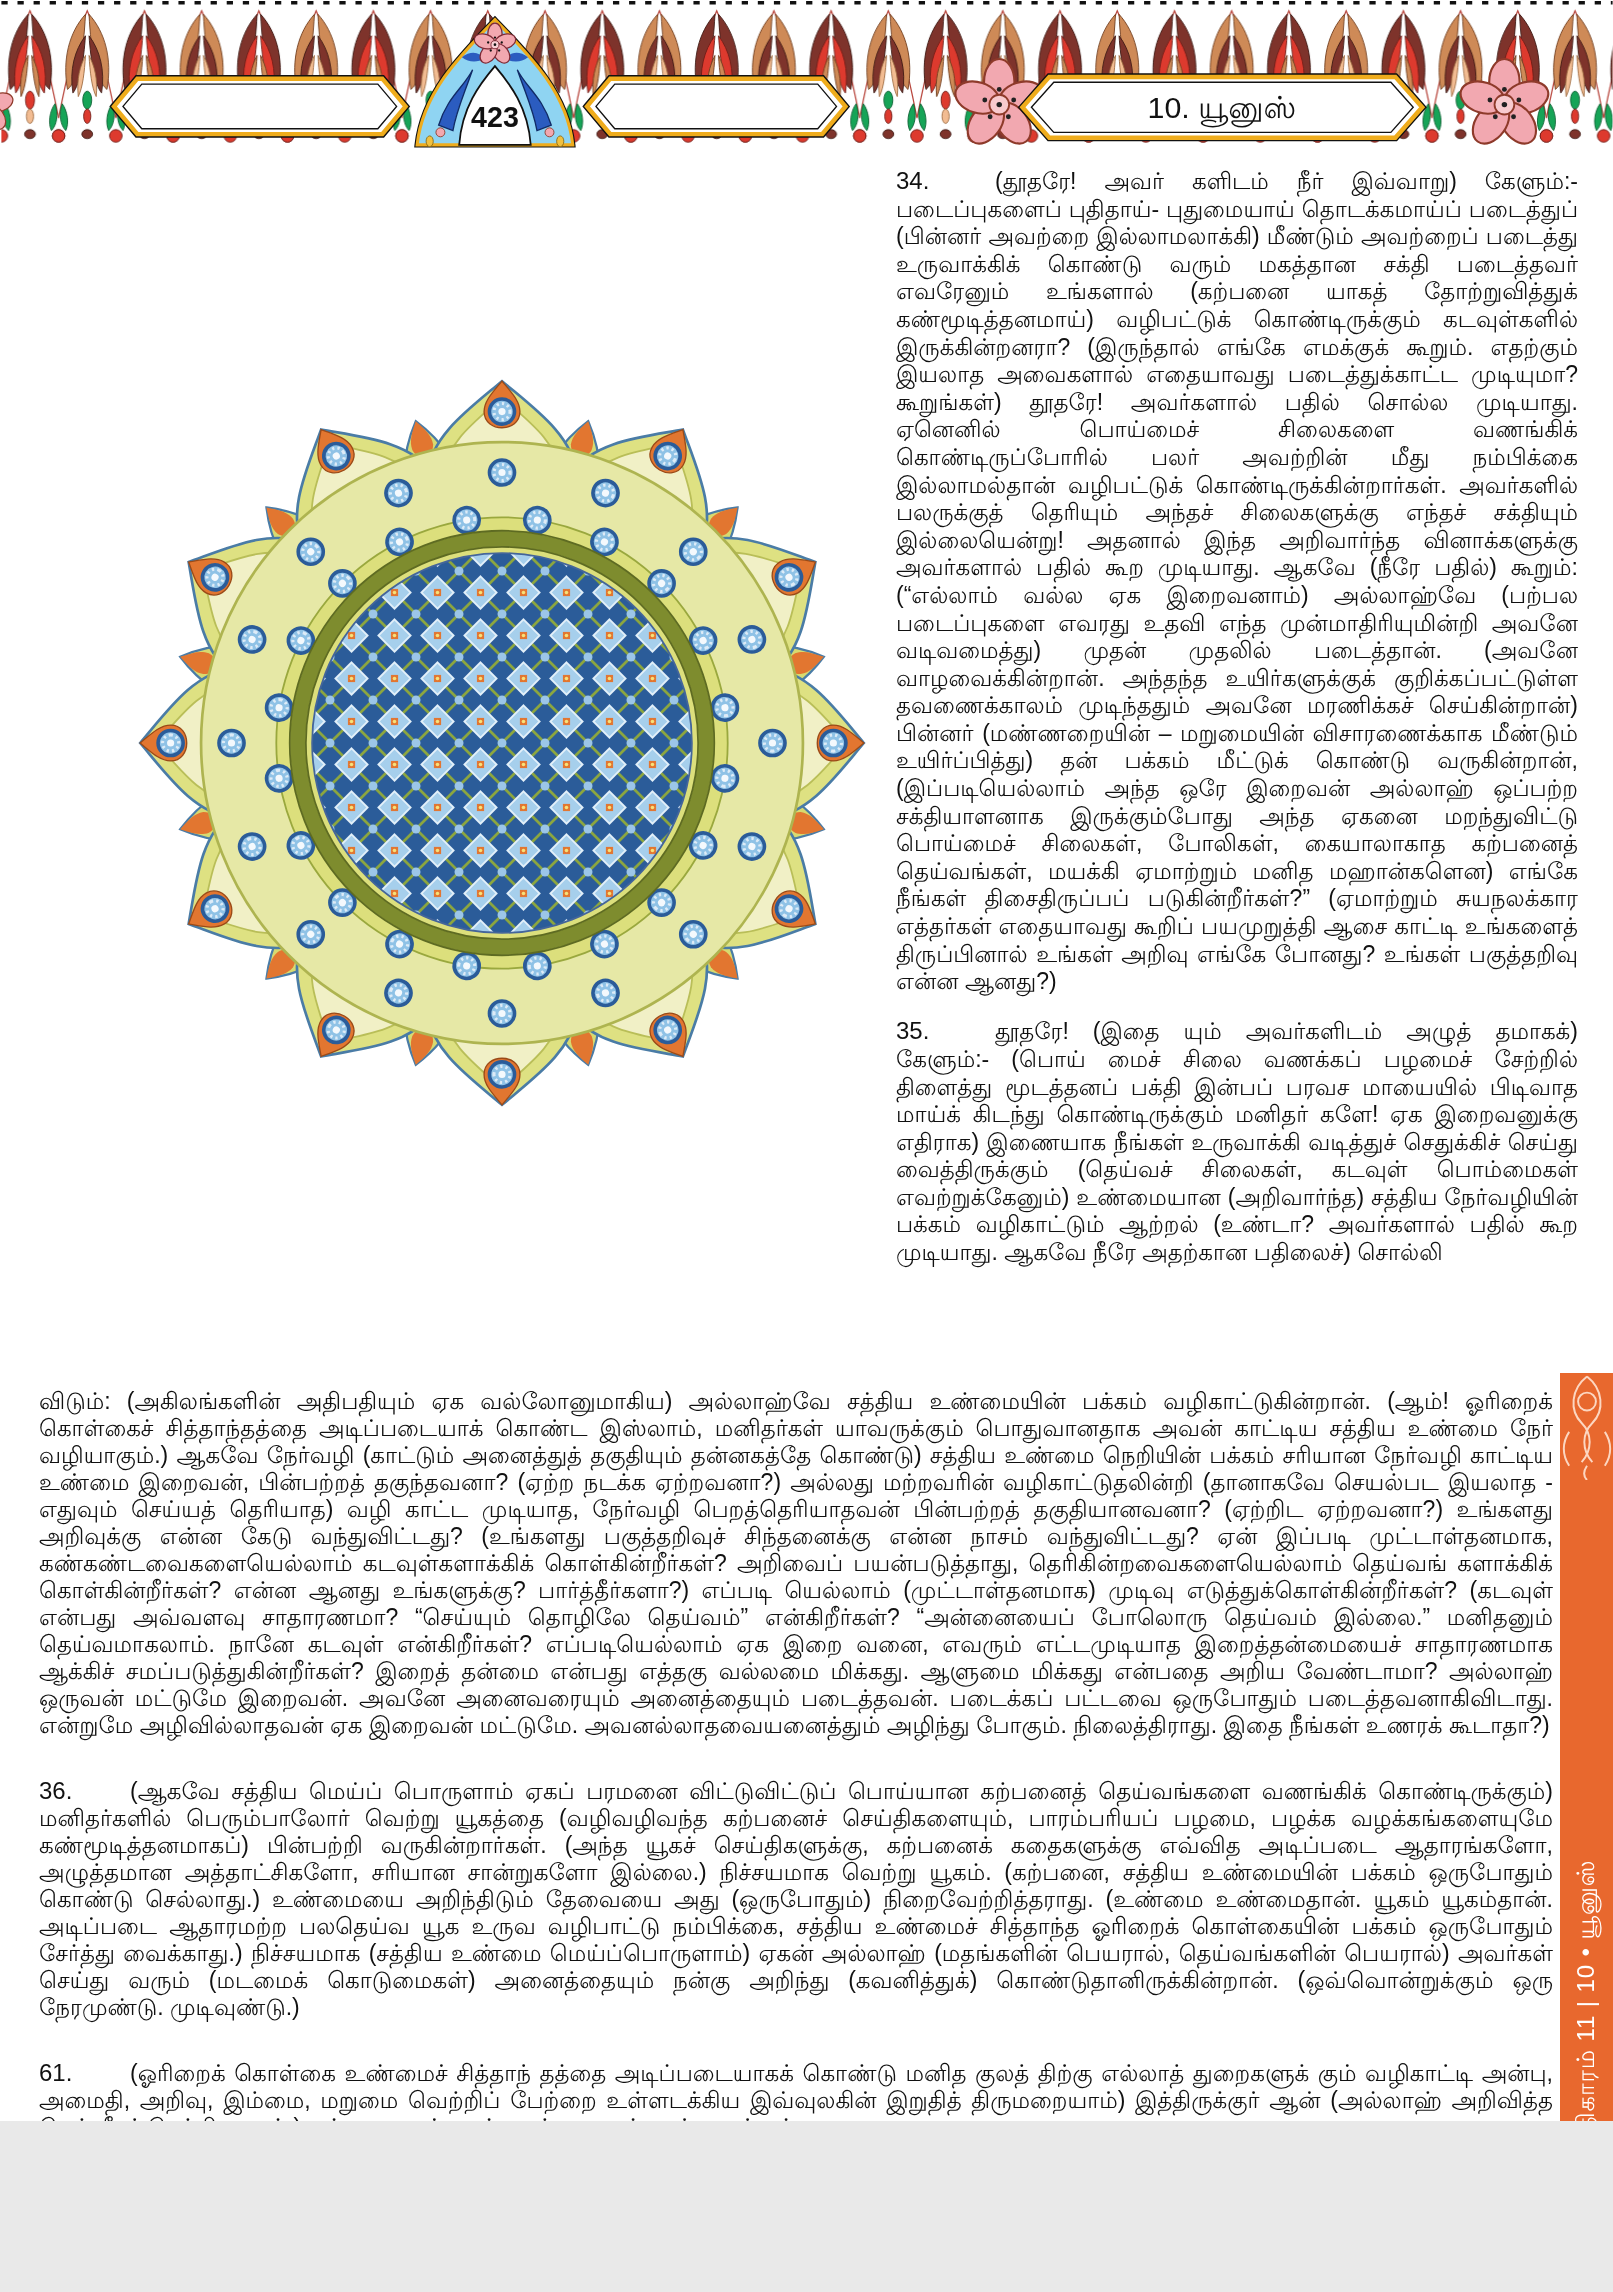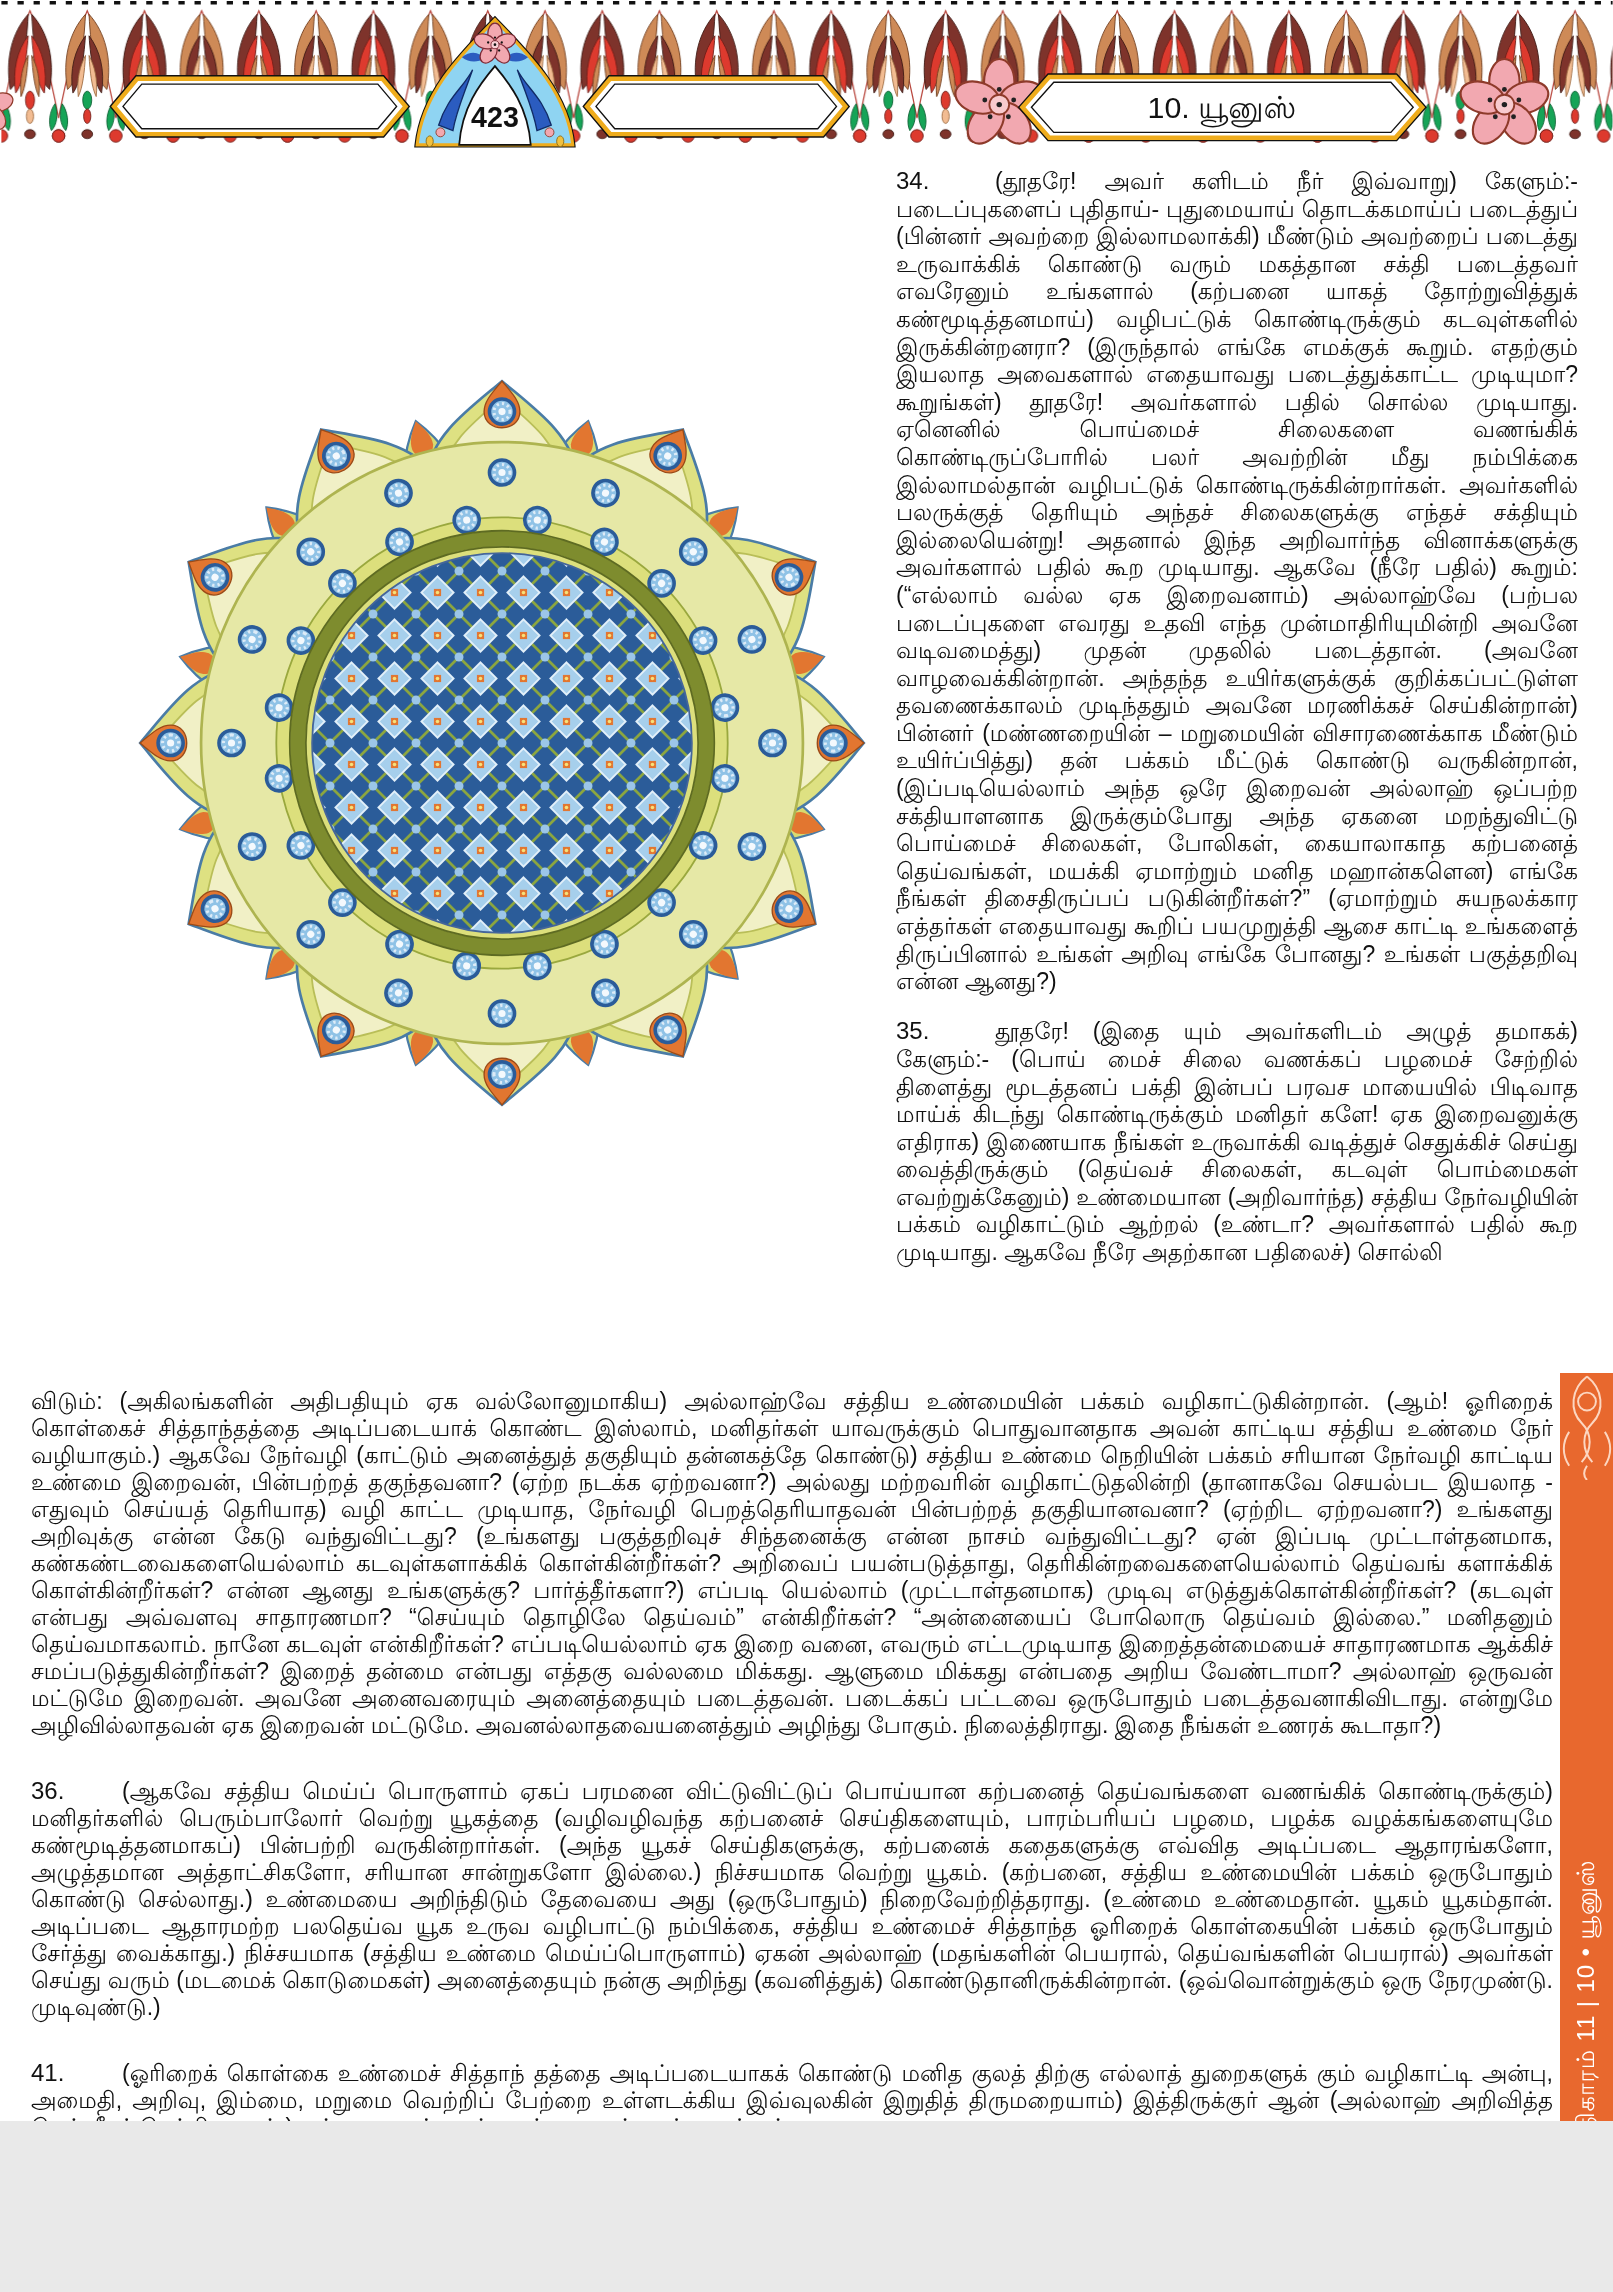--- a/index.html
+++ b/index.html
@@ -6,21 +6,21 @@
   .page{position:relative;width:1614px;height:2121px;background:#ffffff;
         font-family:"Liberation Sans",sans-serif;overflow:hidden;color:#111;padding-left:28px;}
   svg text{font-family:"Liberation Sans",sans-serif;}
   .top-border{position:absolute;left:0;top:0;}
   .mandala{position:absolute;left:133px;top:374px;}
   .col-text{position:absolute;left:896px;top:167px;width:682px;
             font-size:23px;line-height:27.6px;text-align:justify;text-justify:inter-word;}
   .col-text p{margin:0 0 21.5px 0;}
   .full-text{position:absolute;left:31px;top:1388px;width:1522px;
              font-size:23px;line-height:27px;text-align:justify;text-justify:inter-word;}
-  .full-text p{margin:0 0 38px 0;}
+  .full-text p{margin:0 0 38px 8px;}
   .vnum{font-weight:normal;display:inline-block;width:99px;font-size:24px;}
   .vnum.fw{width:91px;}
   .sidebar{position:absolute;left:1560px;top:1373px;width:54px;height:920px;background:#E8682E;}
   .sidebar-ornament-top{position:absolute;left:0;top:0;}
   .sidebar-ornament-bottom{position:absolute;left:-63px;top:803px;}
   .v-wrap{position:absolute;left:0;top:448px;width:54px;height:376px;
           display:flex;align-items:center;justify-content:center;}
   .v-label{transform:rotate(-90deg);white-space:nowrap;color:#ffffff;
            font-size:24px;letter-spacing:0.9px;}
 </style>
@@ -273,21 +273,21 @@
   </svg>
 
   <div class="col-text">
     <p><span class="vnum">34.</span><span>(தூதரே! அவர் களிடம் நீர் இவ்வாறு) கேளும்:- படைப்புகளைப் புதிதாய்- புதுமையாய் தொடக்கமாய்ப் படைத்துப் (பின்னர் அவற்றை இல்லாமலாக்கி) மீண்டும் அவற்றைப் படைத்து உருவாக்கிக் கொண்டு வரும் மகத்தான சக்தி படைத்தவர் எவரேனும் உங்களால் (கற்பனை யாகத் தோற்றுவித்துக் கண்மூடித்தனமாய்) வழிபட்டுக் கொண்டிருக்கும் கடவுள்களில் இருக்கின்றனரா? (இருந்தால் எங்கே எமக்குக் கூறும். எதற்கும் இயலாத அவைகளால் எதையாவது படைத்துக்காட்ட முடியுமா? கூறுங்கள்) தூதரே! அவர்களால் பதில் சொல்ல முடியாது. ஏனெனில் பொய்மைச் சிலைகளை வணங்கிக் கொண்டிருப்போரில் பலர் அவற்றின் மீது நம்பிக்கை இல்லாமல்தான் வழிபட்டுக் கொண்டிருக்கின்றார்கள். அவர்களில் பலருக்குத் தெரியும் அந்தச் சிலைகளுக்கு எந்தச் சக்தியும் இல்லையென்று! அதனால் இந்த அறிவார்ந்த வினாக்களுக்கு அவர்களால் பதில் கூற முடியாது. ஆகவே (நீரே பதில்) கூறும்: (“எல்லாம் வல்ல ஏக இறைவனாம்) அல்லாஹ்வே (பற்பல படைப்புகளை எவரது உதவி எந்த முன்மாதிரியுமின்றி அவனே வடிவமைத்து) முதன் முதலில் படைத்தான். (அவனே வாழவைக்கின்றான். அந்தந்த உயிர்களுக்குக் குறிக்கப்பட்டுள்ள தவணைக்காலம் முடிந்ததும் அவனே மரணிக்கச் செய்கின்றான்) பின்னர் (மண்ணறையின் – மறுமையின் விசாரணைக்காக மீண்டும் உயிர்ப்பித்து) தன் பக்கம் மீட்டுக் கொண்டு வருகின்றான், (இப்படியெல்லாம் அந்த ஒரே இறைவன் அல்லாஹ் ஒப்பற்ற சக்தியாளனாக இருக்கும்போது அந்த ஏகனை மறந்துவிட்டு பொய்மைச் சிலைகள், போலிகள், கையாலாகாத கற்பனைத் தெய்வங்கள், மயக்கி ஏமாற்றும் மனித மஹான்களென) எங்கே நீங்கள் திசைதிருப்பப் படுகின்றீர்கள்?” (ஏமாற்றும் சுயநலக்கார எத்தர்கள் எதையாவது கூறிப் பயமுறுத்தி ஆசை காட்டி உங்களைத் திருப்பினால் உங்கள் அறிவு எங்கே போனது? உங்கள் பகுத்தறிவு என்ன ஆனது?)</span></p>
     <p><span class="vnum">35.</span><span>தூதரே! (இதை யும் அவர்களிடம் அழுத் தமாகக்) கேளும்:- (பொய் மைச் சிலை வணக்கப் பழமைச் சேற்றில் திளைத்து மூடத்தனப் பக்தி இன்பப் பரவச மாயையில் பிடிவாத மாய்க் கிடந்து கொண்டிருக்கும் மனிதர் களே! ஏக இறைவனுக்கு எதிராக) இணையாக நீங்கள் உருவாக்கி வடித்துச் செதுக்கிச் செய்து வைத்திருக்கும் (தெய்வச் சிலைகள், கடவுள் பொம்மைகள் எவற்றுக்கேனும்) உண்மையான (அறிவார்ந்த) சத்திய நேர்வழியின் பக்கம் வழிகாட்டும் ஆற்றல் (உண்டா? அவர்களால் பதில் கூற முடியாது. ஆகவே நீரே அதற்கான பதிலைச்) சொல்லி</span></p>
   </div>
 
   <div class="full-text">
     <p><span>விடும்: (அகிலங்களின் அதிபதியும் ஏக வல்லோனுமாகிய) அல்லாஹ்வே சத்திய உண்மையின் பக்கம் வழிகாட்டுகின்றான். (ஆம்! ஓரிறைக் கொள்கைச் சித்தாந்தத்தை அடிப்படையாக் கொண்ட இஸ்லாம், மனிதர்கள் யாவருக்கும் பொதுவானதாக அவன் காட்டிய சத்திய உண்மை நேர் வழியாகும்.) ஆகவே நேர்வழி (காட்டும் அனைத்துத் தகுதியும் தன்னகத்தே கொண்டு) சத்திய உண்மை நெறியின் பக்கம் சரியான நேர்வழி காட்டிய உண்மை இறைவன், பின்பற்றத் தகுந்தவனா? (ஏற்ற நடக்க ஏற்றவனா?) அல்லது மற்றவரின் வழிகாட்டுதலின்றி (தானாகவே செயல்பட இயலாத - எதுவும் செய்யத் தெரியாத) வழி காட்ட முடியாத, நேர்வழி பெறத்தெரியாதவன் பின்பற்றத் தகுதியானவனா? (ஏற்றிட ஏற்றவனா?) உங்களது அறிவுக்கு என்ன கேடு வந்துவிட்டது? (உங்களது பகுத்தறிவுச் சிந்தனைக்கு என்ன நாசம் வந்துவிட்டது? ஏன் இப்படி முட்டாள்தனமாக, கண்கண்டவைகளையெல்லாம் கடவுள்களாக்கிக் கொள்கின்றீர்கள்? அறிவைப் பயன்படுத்தாது, தெரிகின்றவைகளையெல்லாம் தெய்வங் களாக்கிக் கொள்கின்றீர்கள்? என்ன ஆனது உங்களுக்கு? பார்த்தீர்களா?) எப்படி யெல்லாம் (முட்டாள்தனமாக) முடிவு எடுத்துக்கொள்கின்றீர்கள்? (கடவுள் என்பது அவ்வளவு சாதாரணமா? “செய்யும் தொழிலே தெய்வம்” என்கிறீர்கள்? “அன்னையைப் போலொரு தெய்வம் இல்லை.” மனிதனும் தெய்வமாகலாம். நானே கடவுள் என்கிறீர்கள்? எப்படியெல்லாம் ஏக இறை வனை, எவரும் எட்டமுடியாத இறைத்தன்மையைச் சாதாரணமாக ஆக்கிச் சமப்படுத்துகின்றீர்கள்? இறைத் தன்மை என்பது எத்தகு வல்லமை மிக்கது. ஆளுமை மிக்கது என்பதை அறிய வேண்டாமா? அல்லாஹ் ஒருவன் மட்டுமே இறைவன். அவனே அனைவரையும் அனைத்தையும் படைத்தவன். படைக்கப் பட்டவை ஒருபோதும் படைத்தவனாகிவிடாது. என்றுமே அழிவில்லாதவன் ஏக இறைவன் மட்டுமே. அவனல்லாதவையனைத்தும் அழிந்து போகும். நிலைத்திராது. இதை நீங்கள் உணரக் கூடாதா?)</span></p>
     <p><span class="vnum fw">36.</span><span>(ஆகவே சத்திய மெய்ப் பொருளாம் ஏகப் பரமனை விட்டுவிட்டுப் பொய்யான கற்பனைத் தெய்வங்களை வணங்கிக் கொண்டிருக்கும்) மனிதர்களில் பெரும்பாலோர் வெற்று யூகத்தை (வழிவழிவந்த கற்பனைச் செய்திகளையும், பாரம்பரியப் பழமை, பழக்க வழக்கங்களையுமே கண்மூடித்தனமாகப்) பின்பற்றி வருகின்றார்கள். (அந்த யூகச் செய்திகளுக்கு, கற்பனைக் கதைகளுக்கு எவ்வித அடிப்படை ஆதாரங்களோ, அழுத்தமான அத்தாட்சிகளோ, சரியான சான்றுகளோ இல்லை.) நிச்சயமாக வெற்று யூகம். (கற்பனை, சத்திய உண்மையின் பக்கம் ஒருபோதும் கொண்டு செல்லாது.) உண்மையை அறிந்திடும் தேவையை அது (ஒருபோதும்) நிறைவேற்றித்தராது. (உண்மை உண்மைதான். யூகம் யூகம்தான். அடிப்படை ஆதாரமற்ற பலதெய்வ யூக உருவ வழிபாட்டு நம்பிக்கை, சத்திய உண்மைச் சித்தாந்த ஓரிறைக் கொள்கையின் பக்கம் ஒருபோதும் சேர்த்து வைக்காது.) நிச்சயமாக (சத்திய உண்மை மெய்ப்பொருளாம்) ஏகன் அல்லாஹ் (மதங்களின் பெயரால், தெய்வங்களின் பெயரால்) அவர்கள் செய்து வரும் (மடமைக் கொடுமைகள்) அனைத்தையும் நன்கு அறிந்து (கவனித்துக்) கொண்டுதானிருக்கின்றான். (ஒவ்வொன்றுக்கும் ஒரு நேரமுண்டு. முடிவுண்டு.)</span></p>
-    <p><span class="vnum fw">41.</span><span>(ஓரிறைக் கொள்கை உண்மைச் சித்தாந் தத்தை அடிப்படையாகக் கொண்டு மனித குலத் திற்கு எல்லாத் துறைகளுக் கும் வழிகாட்டி அன்பு, அமைதி, அறிவு, இம்மை, மறுமை வெற்றிப் பேற்றை உள்ளடக்கிய இவ்வுலகின் இறுதித் திருமறையாம்) இத்திருக்குர் ஆன் (அல்லாஹ் அறிவித்த தெய்வீகச் செய்தியாகும்.) மற்றபடி அல்லாஹ் அல்லாத மற்றவர்களால் கற்பனை</span></p>
+    <p><span class="vnum fw">61.</span><span>(ஓரிறைக் கொள்கை உண்மைச் சித்தாந் தத்தை அடிப்படையாகக் கொண்டு மனித குலத் திற்கு எல்லாத் துறைகளுக் கும் வழிகாட்டி அன்பு, அமைதி, அறிவு, இம்மை, மறுமை வெற்றிப் பேற்றை உள்ளடக்கிய இவ்வுலகின் இறுதித் திருமறையாம்) இத்திருக்குர் ஆன் (அல்லாஹ் அறிவித்த தெய்வீகச் செய்தியாகும்.) மற்றபடி அல்லாஹ் அல்லாத மற்றவர்களால் கற்பனை</span></p>
   </div>
 
   <div class="sidebar">
     <svg class="sidebar-ornament-top" width="54" height="107" viewBox="0 0 60 120">
       <g fill="none" stroke="#FFE3D2" stroke-width="2.2" opacity="0.9">
         <path d="M30,4 C12,18 10,42 24,56 C36,68 36,86 24,100"></path>
         <path d="M30,4 C48,18 50,42 36,56 C24,68 24,86 36,100"></path>
         <circle cx="30" cy="32" r="10"></circle>
         <path d="M10,66 C2,78 2,92 10,104"></path>
         <path d="M50,66 C58,78 58,92 50,104"></path>

